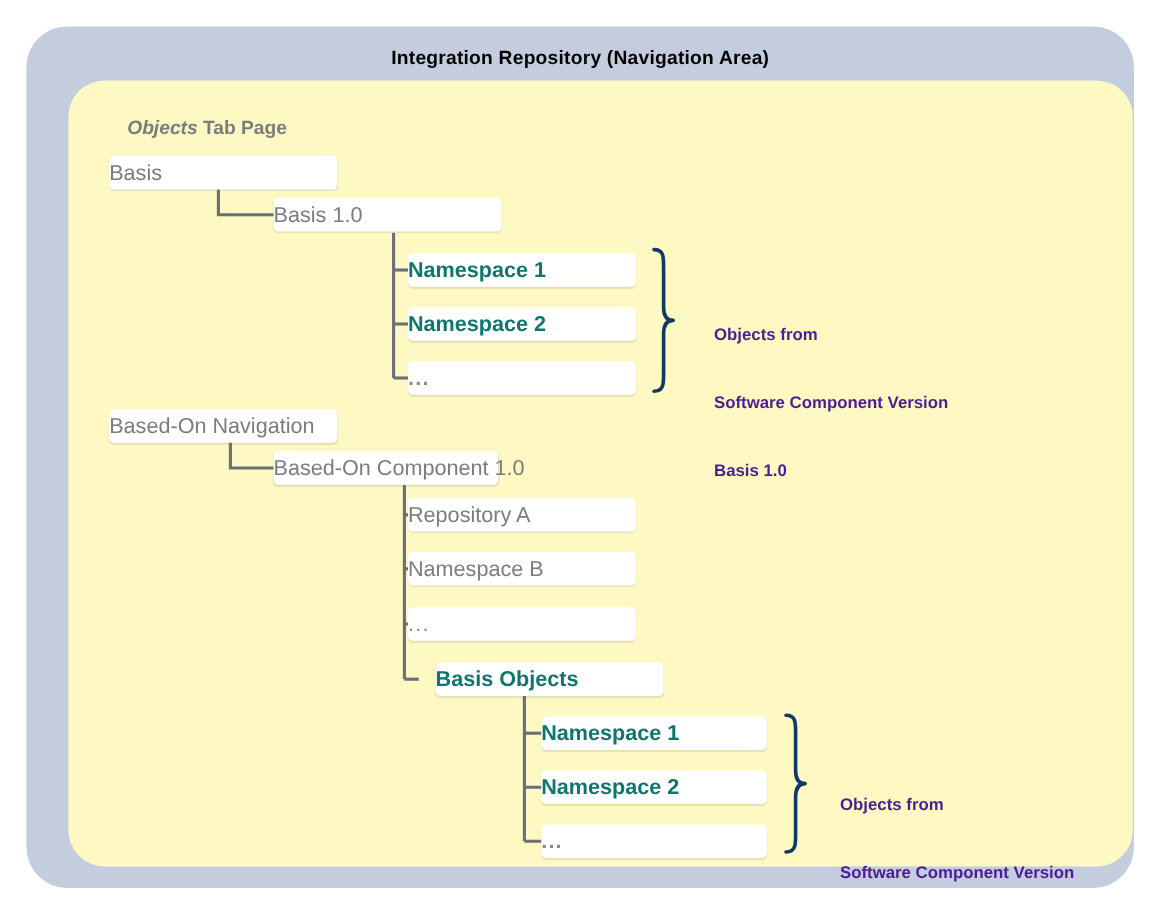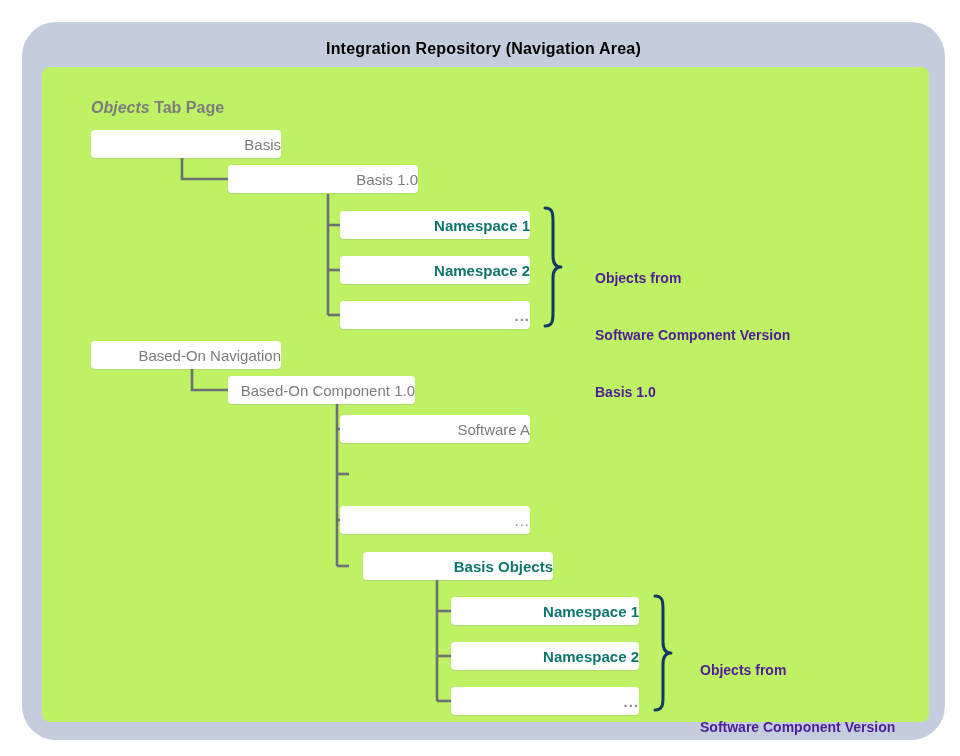--- a/index.html
+++ b/index.html
@@ -35,26 +35,26 @@
     text-align: center;
     font-size: 16px;
     font-weight: bold;
     color: #000000;
     letter-spacing: 0.2px;
   }
 
   
   #tab-panel {
     position: absolute;
-    left: 20px;
+    left: 35px;
     top: 45px;
     width: 887px;
     height: 655px;
-    background: #bef264;
-    border-radius: 8px;
+    background: #fef9c3;
+    border-radius: 30px;
     box-sizing: border-box;
   }
 
   #tab-title {
     position: absolute;
     left: 49px;
     top: 32px;
     font-size: 16px;
     font-weight: bold;
     color: #7c7c7c;
@@ -76,22 +76,22 @@
   #tree-canvas > * { pointer-events: auto; }
 
   
   .node {
     position: absolute;
     background: #ffffff;
     border-radius: 4px;
     box-sizing: border-box;
     display: flex;
     align-items: center;
-    justify-content: flex-end;
-    font-size: 15px;
+    justify-content: flex-start;
+    font-size: 18px;
     color: #7c7c7c;
     white-space: nowrap;
     box-shadow: 0 1px 1px rgba(120,125,140,0.20);
   }
   .node.highlight {
     color: #0f766e;
     font-weight: bold;
   }
   .node.ellipsis {
     color: #8a8a8a;
@@ -194,23 +194,26 @@
 
   <div class="node" style="left:91px; top:341px; width:190px; height:28px;">
     <span>Based-On Navigation</span>
   </div>
 
   <div class="node" style="left:228px; top:376px; width:187px; height:28px;">
     <span>Based-On Component 1.0</span>
   </div>
 
   <div class="node" style="left:340px; top:415px; width:190px; height:28px;">
-    <span>Software A</span>
-  </div>
-
+    <span>Repository A</span>
+  </div>
+
+  <div class="node" style="left:340px; top:460px; width:190px; height:28px;">
+    <span>Namespace B</span>
+  </div>
 
   <div class="node ellipsis" style="left:340px; top:506px; width:190px; height:28px;">
     <span>...</span>
   </div>
 
   <div class="node highlight" style="left:351px; top:552px; width:190px; height:28px;margin-left:12px;">
     <span>Basis Objects</span>
   </div>
 
   <div class="node highlight" style="left:451px; top:597px; width:188px; height:28px;">

